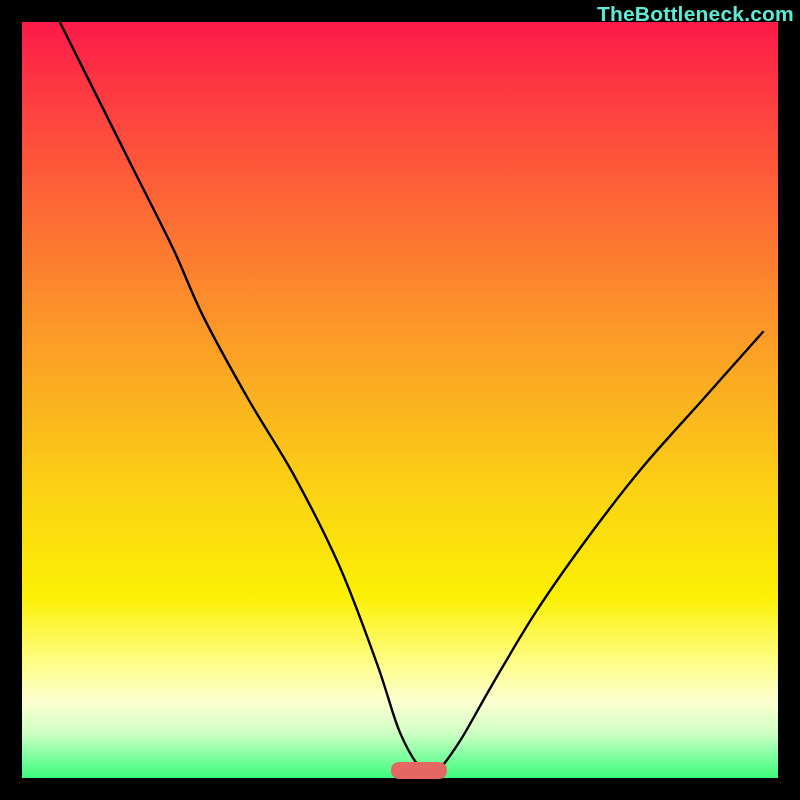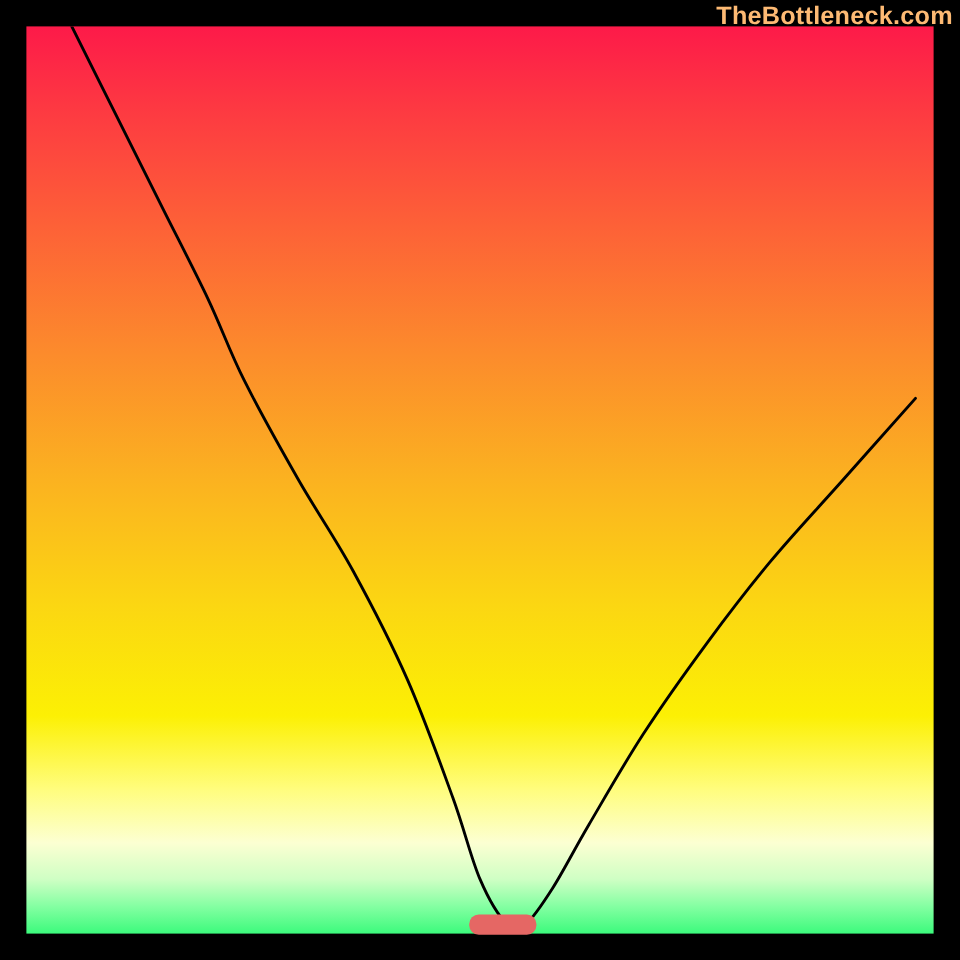--- a/index.html
+++ b/index.html
@@ -52,21 +52,21 @@
     border-radius: 8px;
   }
   .attribution {
     position: absolute;
     top: 2px;
     right: 6px;
     font-family: Arial, Helvetica, sans-serif;
     font-size: 21px;
     font-weight: 600;
     letter-spacing: 0.2px;
-    color: #fdba74;
+    color: #5eead4;
   }
 </style>
 </head>
 <body>
 
 <div class="stage">
   <div class="plot-area">
     <svg class="curve" viewBox="0 0 756 756" preserveAspectRatio="none">
       <path fill="none" stroke="#000000" stroke-width="2.4" stroke-linejoin="round" stroke-linecap="round" d="M 37.80 0.00 C 44.10 12.60, 63.00 50.40, 75.60 75.60 C 88.20 100.80, 100.80 126.00, 113.40 151.20 C 126.00 176.40, 139.86 202.86, 151.20 226.80 C 162.54 250.74, 168.84 269.64, 181.44 294.84 C 194.04 320.04, 211.68 351.54, 226.80 378.00 C 241.92 404.46, 257.04 425.88, 272.16 453.60 C 287.28 481.32, 303.66 512.82, 317.52 544.32 C 331.38 575.82, 345.24 614.88, 355.32 642.60 C 365.40 670.32, 370.44 693.00, 378.00 710.64 C 385.56 728.28, 394.38 742.14, 400.68 748.44 C 406.98 754.74, 409.50 753.48, 415.80 748.44 C 422.10 743.40, 429.66 732.06, 438.48 718.20 C 447.30 704.34, 456.12 686.70, 468.72 665.28 C 481.32 643.86, 497.70 614.88, 514.08 589.68 C 530.46 564.48, 549.36 538.02, 567.00 514.08 C 584.64 490.14, 601.02 468.72, 619.92 446.04 C 638.82 423.36, 660.24 400.68, 680.40 378.00 C 700.56 355.32, 730.80 321.30, 740.88 309.96"></path>
     </svg>

